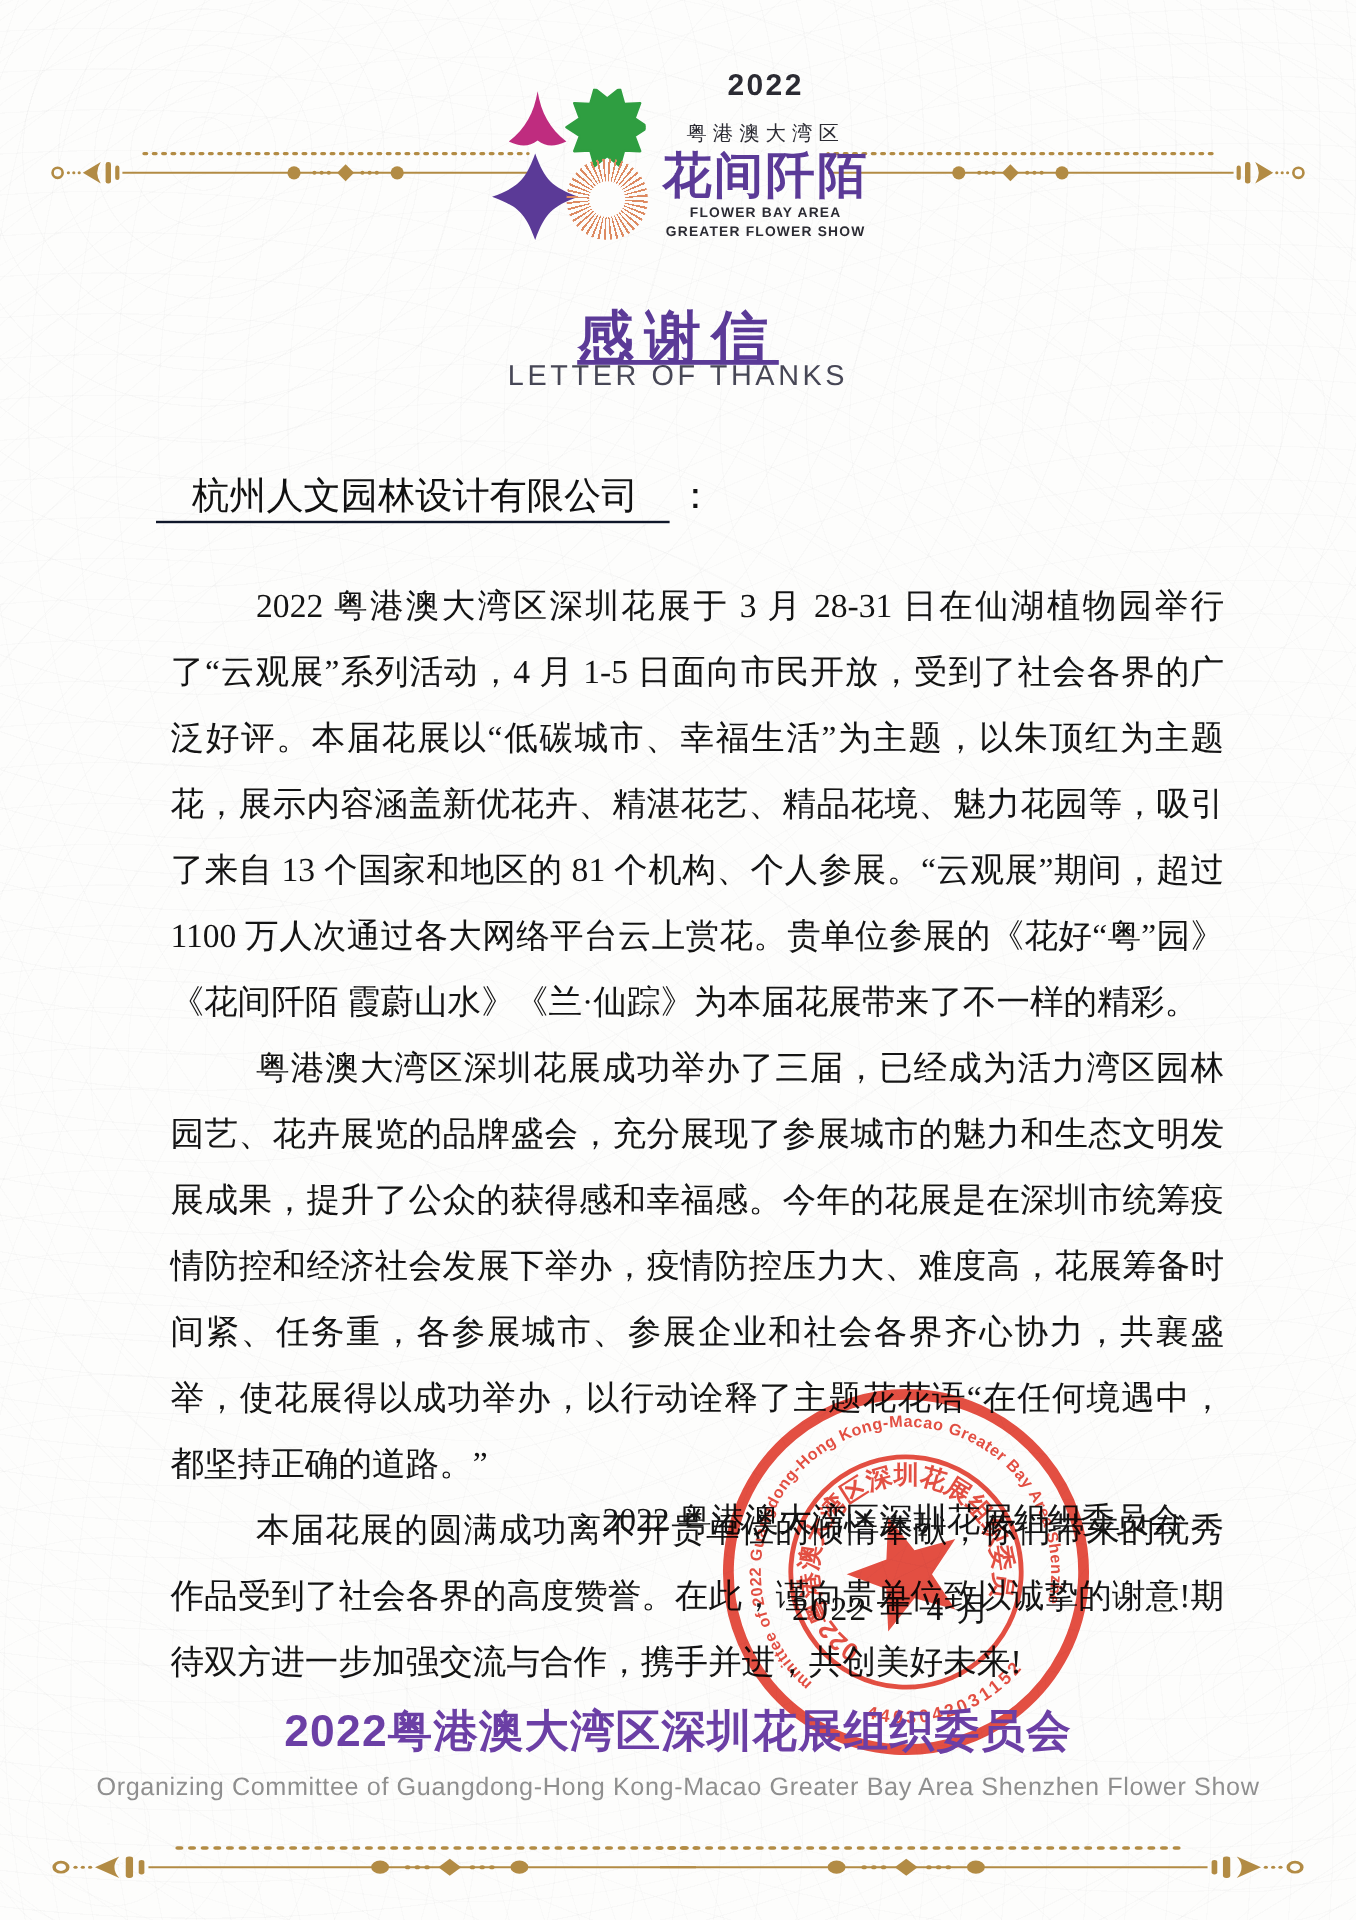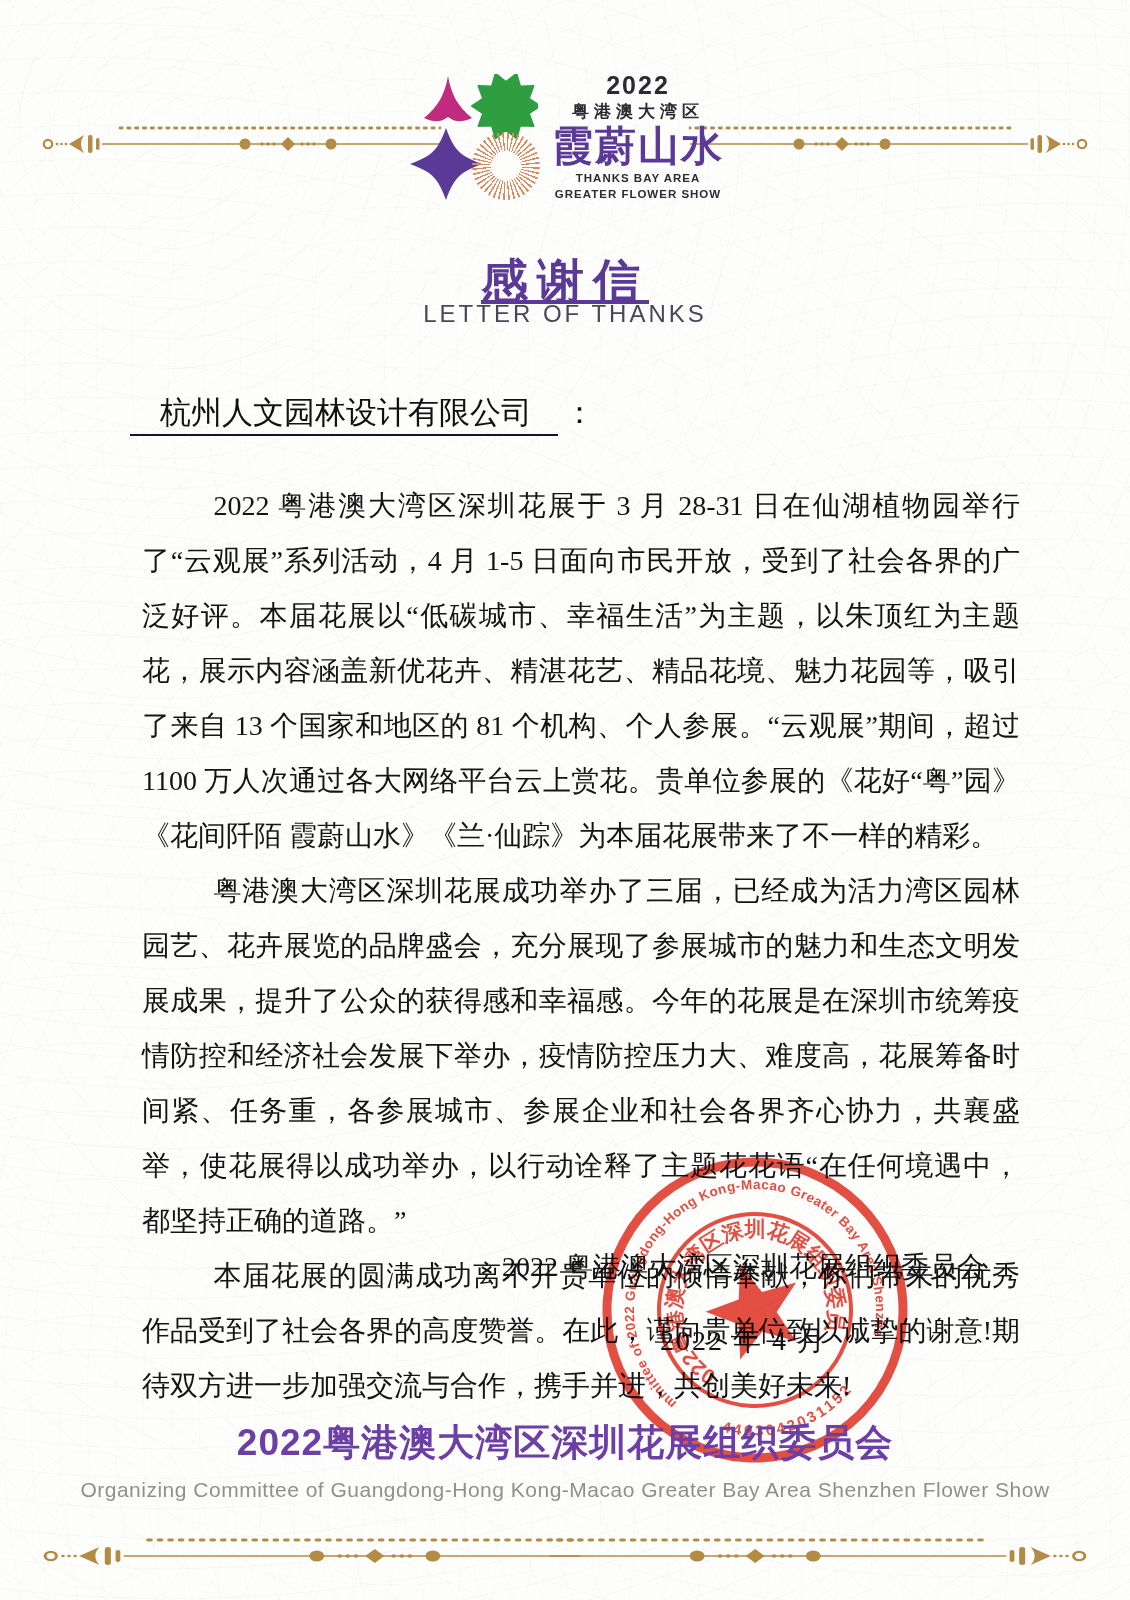--- a/index.html
+++ b/index.html
@@ -27,21 +27,21 @@
   .sunburst{
     position:absolute;left:62px;top:58px;width:68px;height:68px;border-radius:50%;
     background:repeating-conic-gradient(from 2deg, #dd8a61 0deg 3.2deg, transparent 3.2deg 9deg);
   }
   .sunburst::after{
     content:"";position:absolute;left:50%;top:50%;width:30px;height:30px;border-radius:50%;
     background:#fdfdfc;transform:translate(-50%,-50%);
   }
   .logo-text{margin-left:14px;text-align:center;font-family:"Liberation Sans","DejaVu Sans",sans-serif;line-height:1;}
   .logo-year{font-size:25px;font-weight:bold;color:#2b2b33;letter-spacing:2px;}
-  .logo-region{font-size:17px;font-weight:bold;color:#2b2b33;letter-spacing:5px;margin-top:5px;white-space:nowrap;}
+  .logo-region{font-size:17px;font-weight:normal;color:#2b2b33;letter-spacing:5px;margin-top:19px;white-space:nowrap;}
   .logo-title{font-size:41px;font-weight:bold;color:#5b3a97;letter-spacing:2px;margin-top:6px;white-space:nowrap;}
   .logo-sub{font-size:11.5px;font-weight:bold;color:#2b2b33;letter-spacing:1px;margin-top:6px;white-space:nowrap;}
   .logo-sub2{font-size:11.5px;font-weight:bold;color:#2b2b33;letter-spacing:1px;margin-top:4px;white-space:nowrap;}
 
   
   .title-zh{position:absolute;left:0;top:250px;width:100%;text-align:center;
     font-family:"Liberation Sans","DejaVu Sans",sans-serif;
     font-size:47px;font-weight:bold;color:#5b3a97;letter-spacing:9px;text-decoration:underline;}
   .title-en{position:absolute;left:0;top:300px;width:100%;text-align:center;
     font-family:"Liberation Sans","DejaVu Sans",sans-serif;
@@ -117,22 +117,22 @@
       </g>
       <g transform="translate(36,90)">
         <path fill="#5b3a97" d="M0,-36 C8,-14 14,-8 36,0 C14,8 8,14 0,36 C-8,14 -14,8 -36,0 C-14,-8 -8,-14 0,-36 Z"></path>
       </g>
     </svg>
     <div class="sunburst"></div>
   </div>
   <div class="logo-text">
     <div class="logo-year">2022</div>
     <div class="logo-region">粤港澳大湾区</div>
-    <div class="logo-title">霞蔚山水</div>
-    <div class="logo-sub">THANKS BAY AREA</div>
+    <div class="logo-title">花间阡陌</div>
+    <div class="logo-sub">FLOWER BAY AREA</div>
     <div class="logo-sub2">GREATER FLOWER SHOW</div>
   </div>
 </div>
 
 <div class="title-zh">感谢信</div>
 <div class="title-en">LETTER OF THANKS</div>
 
 <div class="recipient">
   <span class="name">杭州人文园林设计有限公司</span><span class="colon">：</span>
 </div>

